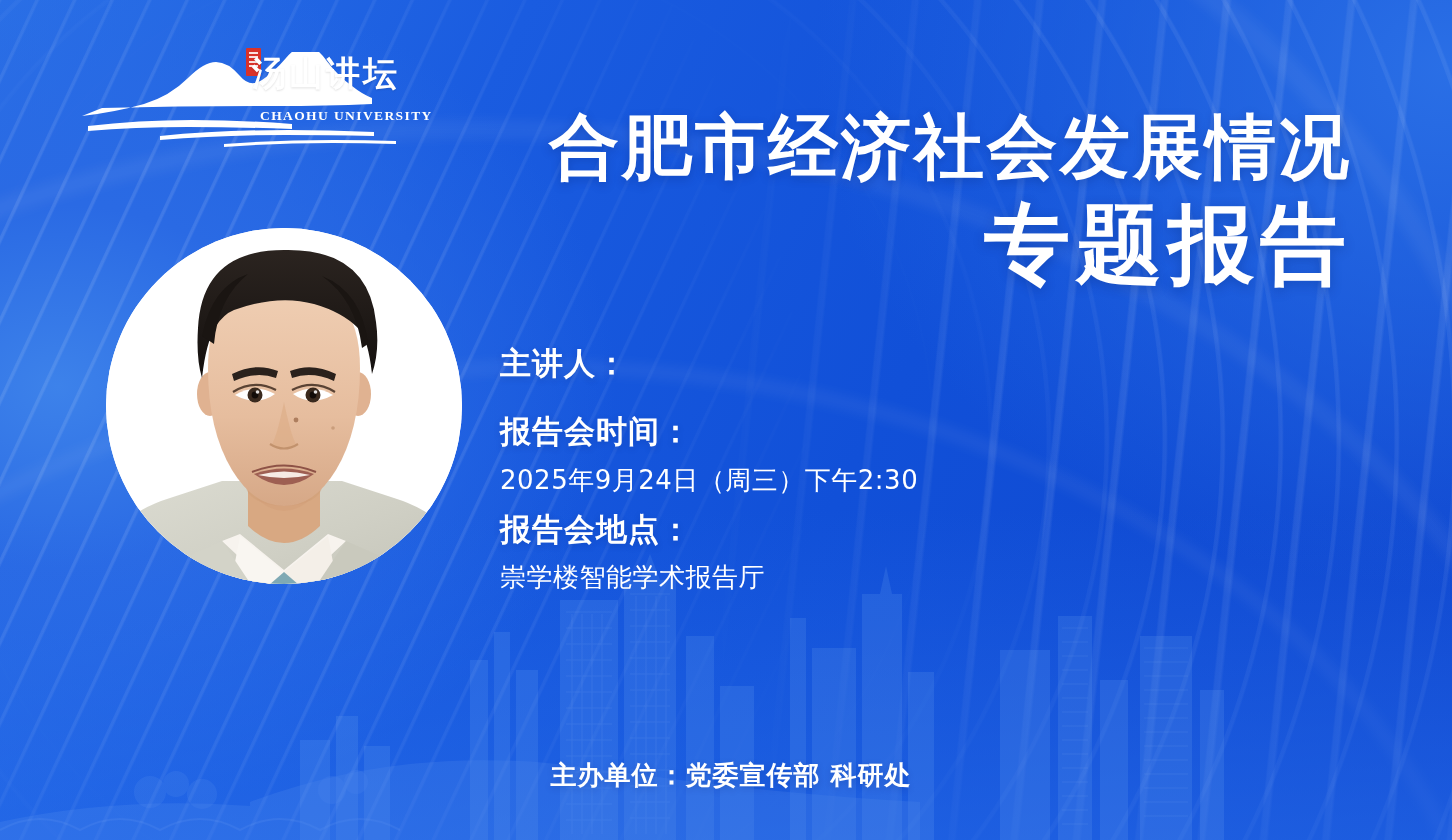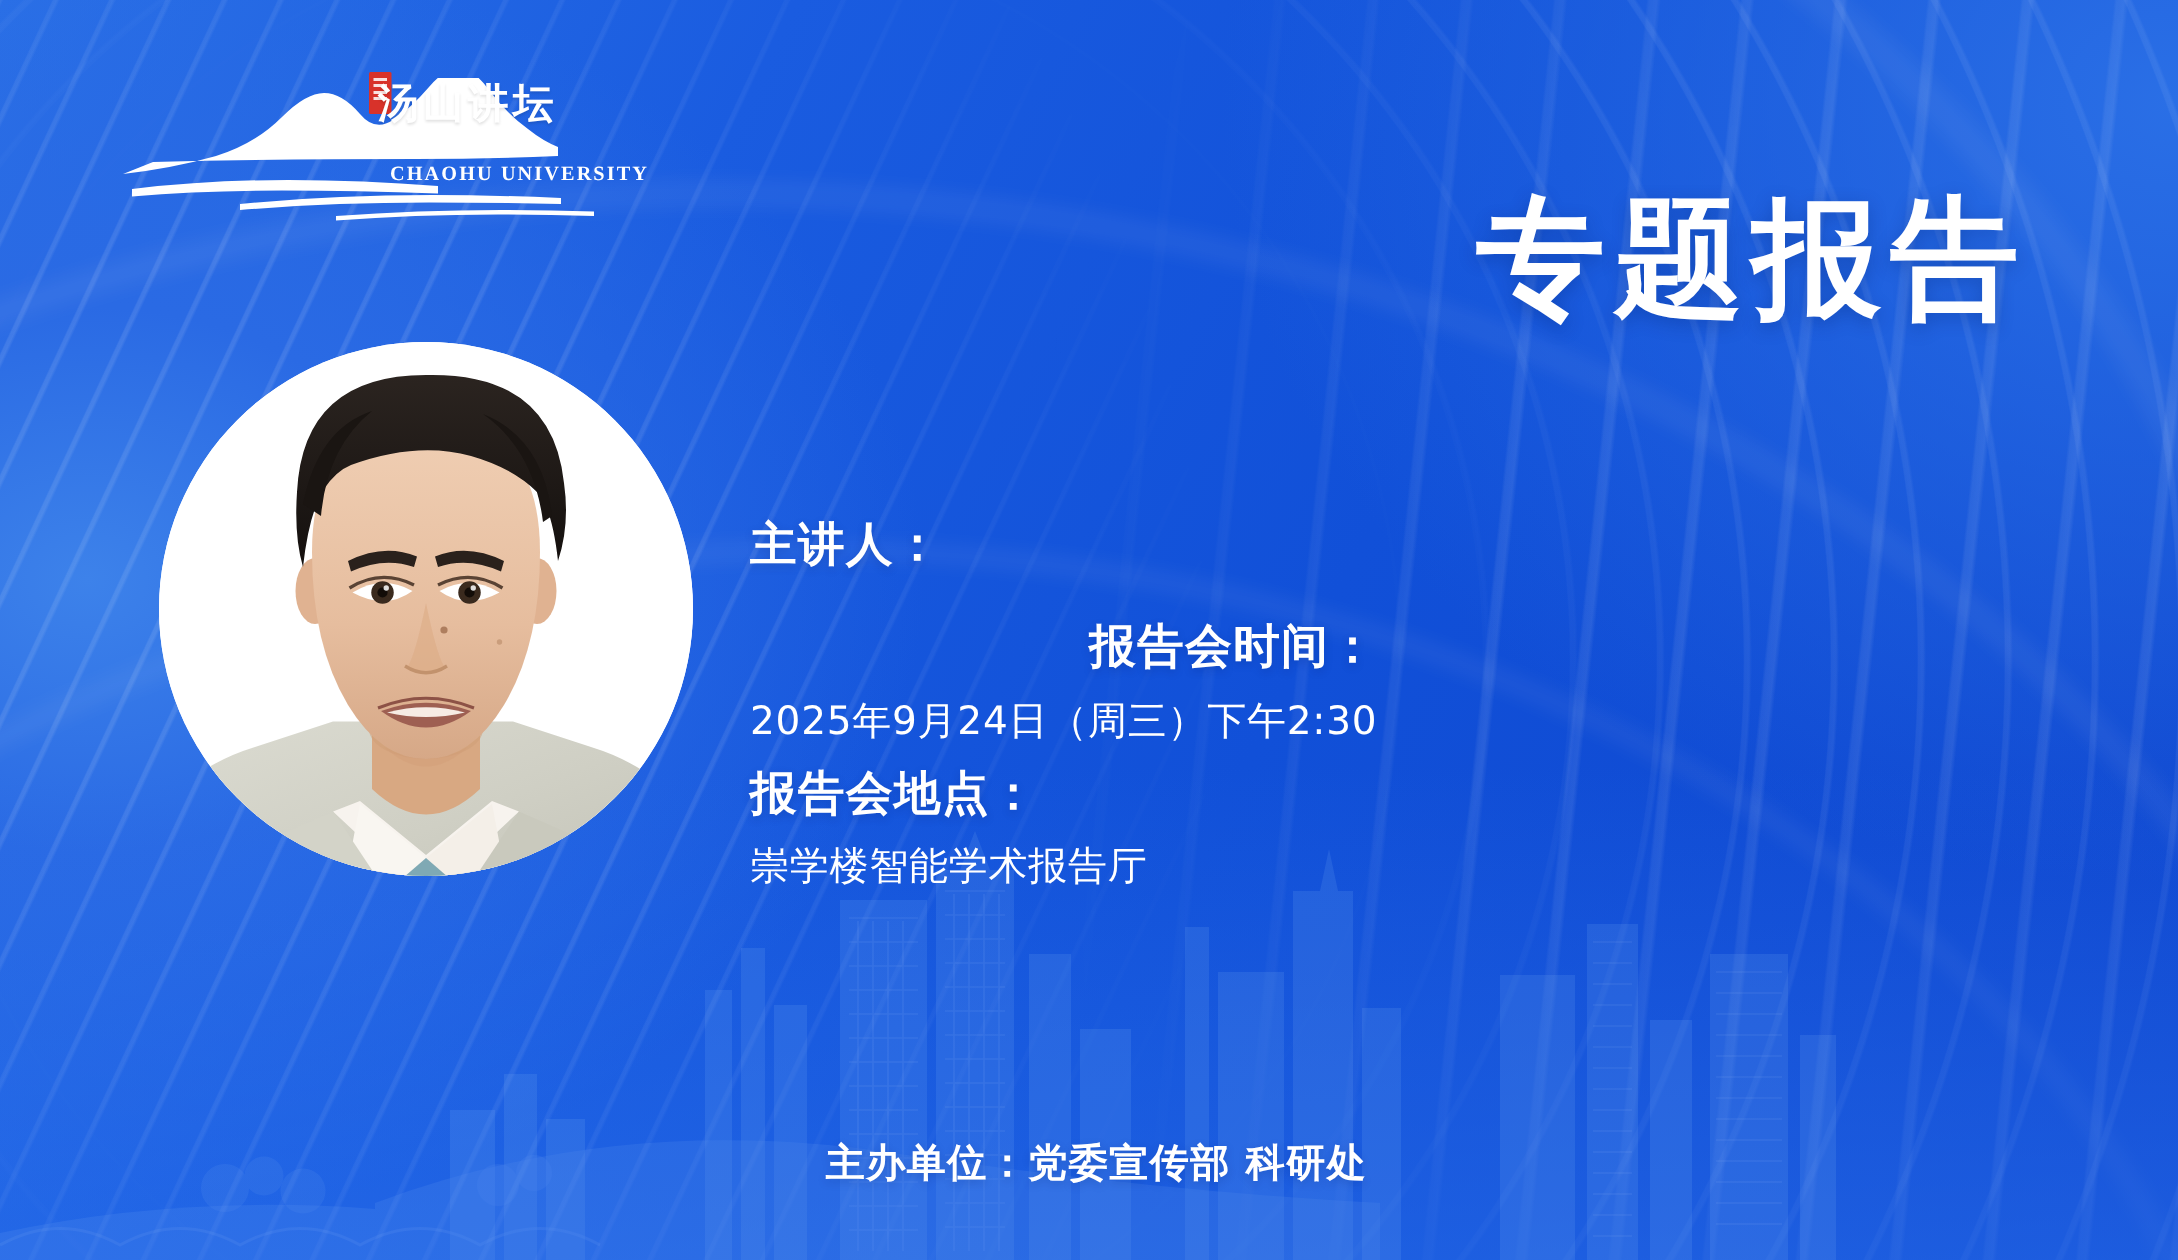--- a/index.html
+++ b/index.html
@@ -110,21 +110,21 @@
     position: absolute;
     left: 74px; top: 52px;
     width: 340px; height: 96px;
   }
   .logo .mark { position: absolute; inset: 0; }
   .logo .mark svg { display: block; }
   .logo-text {
     position: absolute;
     left: 178px; top: 4px;
     color: #ffffff;
-    font-size: 27px;
+    font-size: 34px;
     font-weight: 700;
     letter-spacing: 3px;
     font-family: "DejaVu Sans", "Liberation Sans", sans-serif;
     text-shadow: 0 1px 2px rgba(0,0,0,.12);
     line-height: 1;
   }
   .logo-sub {
     position: absolute;
     left: 186px; top: 56px;
     color: #ffffff;
@@ -222,21 +222,21 @@
     letter-spacing: 2px;
     font-family: "DejaVu Sans", "Liberation Sans", sans-serif;
   }
   .speaker-title {
     margin-left: 18px;
     font-size: 23px;
     font-weight: 700;
     letter-spacing: .5px;
     font-family: "DejaVu Sans", "Liberation Sans", sans-serif;
   }
-  .d-label.t2 { margin-top: 30px; text-align: right; }
+  .d-label.t2 { margin-top: 30px; }
   .d-value {
     margin-top: 12px;
     font-size: 26px;
     font-weight: 400;
     letter-spacing: .5px;
     font-family: "DejaVu Sans", "Liberation Sans", sans-serif;
   }
   .d-label.t3 { margin-top: 12px; }
 
   
@@ -331,20 +331,21 @@
       </svg>
     </div>
     <div class="logo-seal">
         <i></i>
       </div>
     <div class="logo-text">汤山讲坛</div>
     <div class="logo-sub">CHAOHU UNIVERSITY</div>
   </div>
 
   <div class="headline">
+    <div class="l1">合肥市经济社会发展情况</div>
     <div class="l2">专题报告</div>
   </div>
 
   <div class="portrait">
     <div class="photo">
       <svg viewBox="0 0 356 440">
         <defs>
           <clipPath id="circleClip">
             <circle cx="178" cy="220" r="178"></circle>
           </clipPath>

